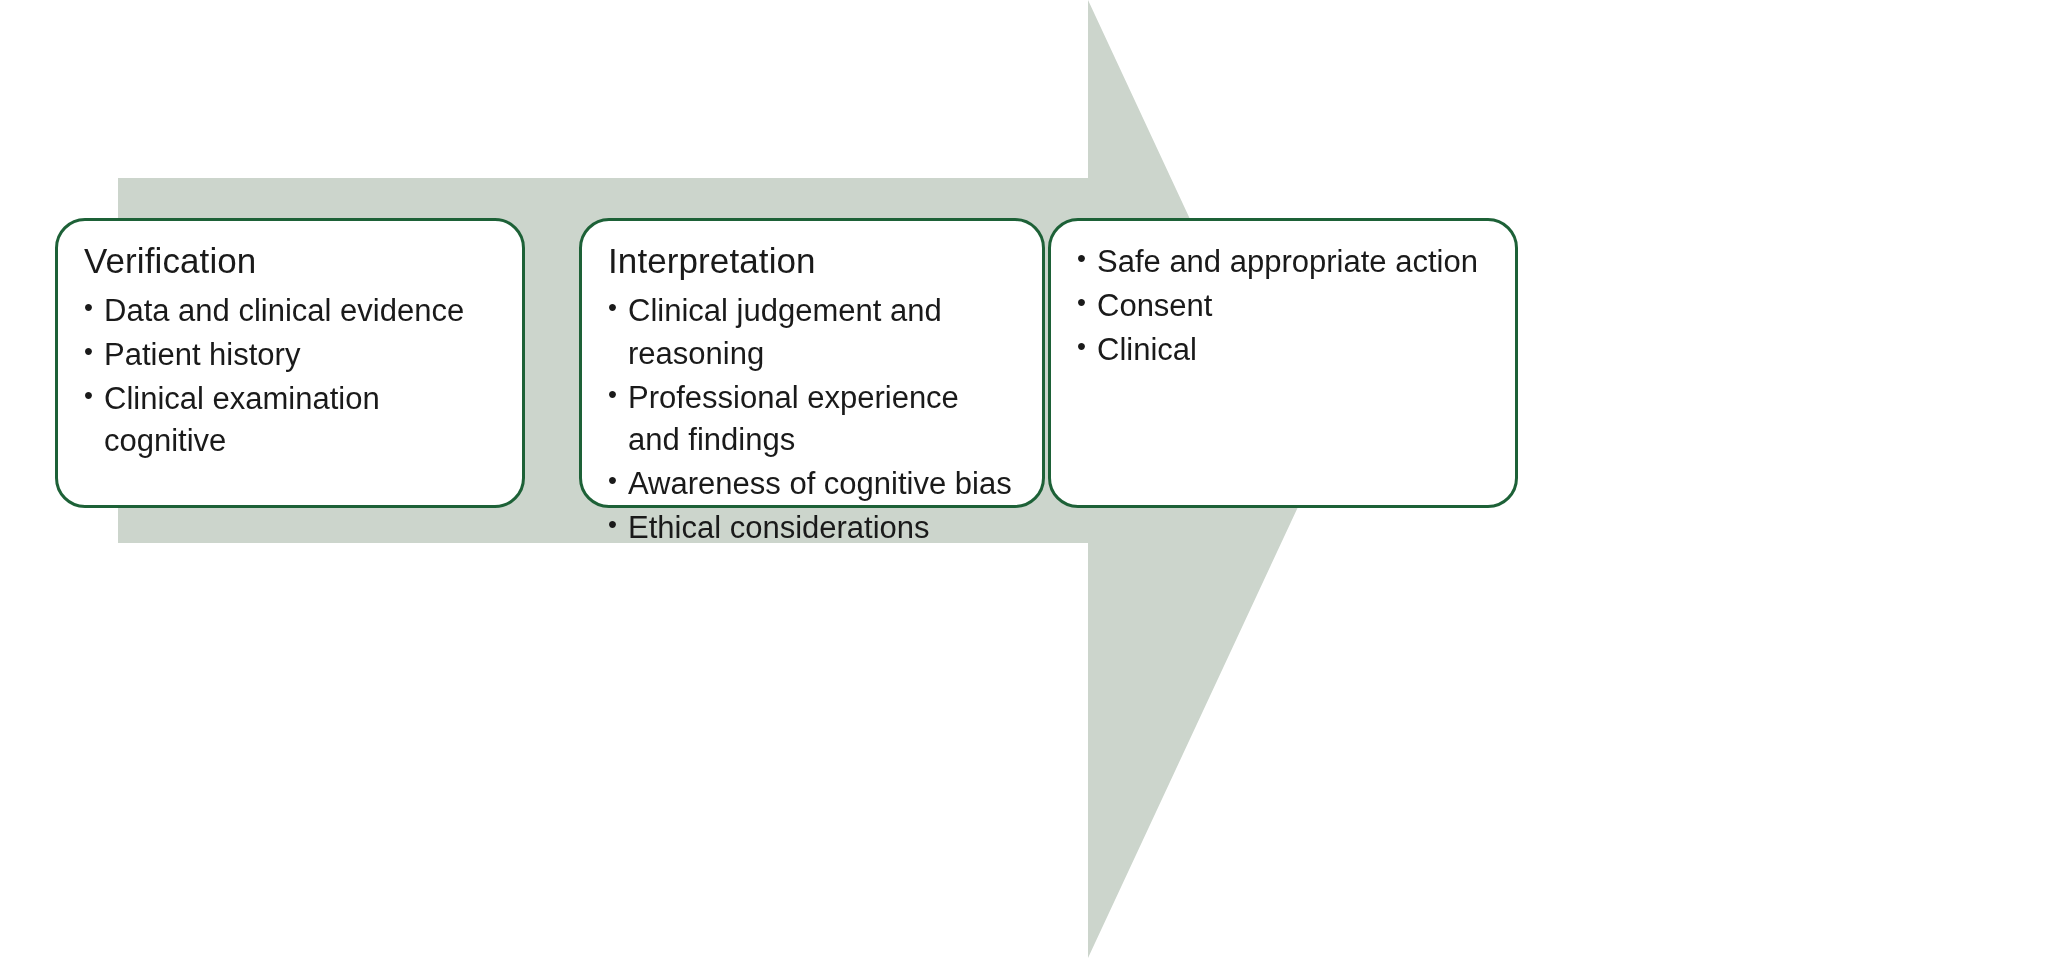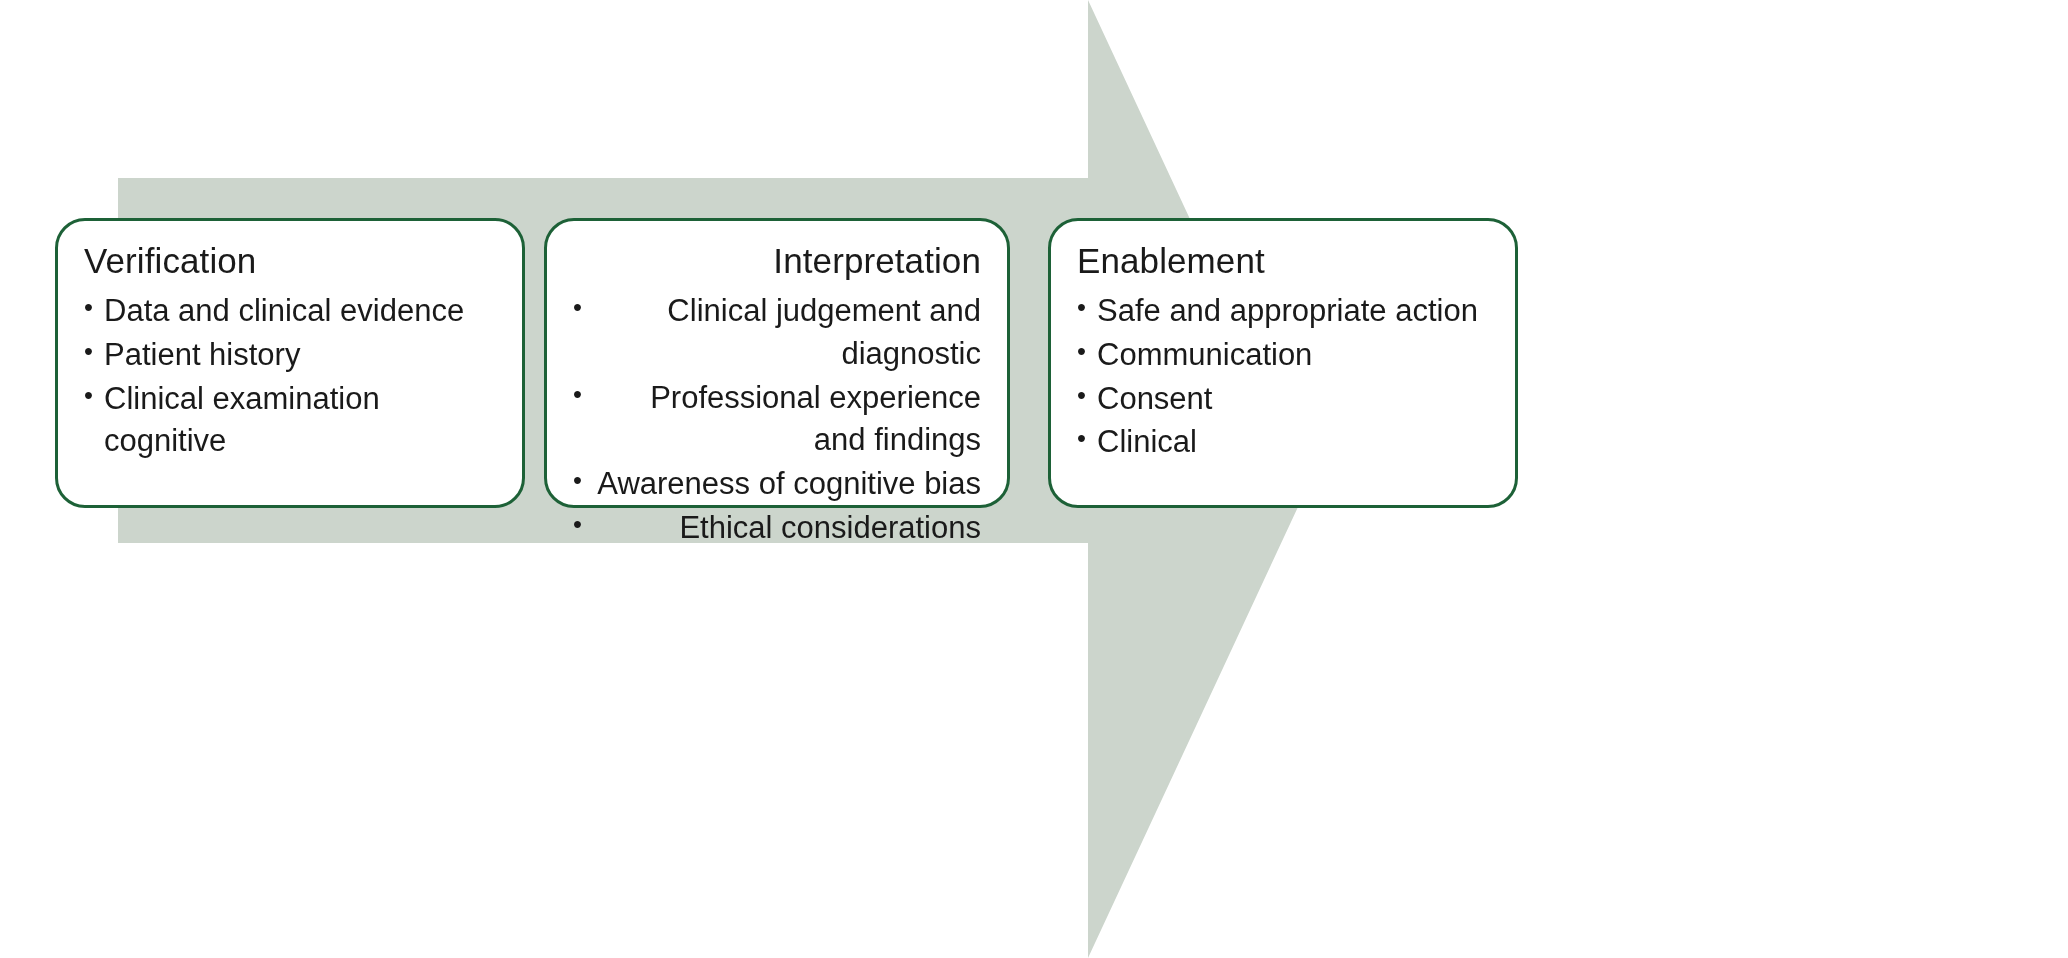--- a/index.html
+++ b/index.html
@@ -43,21 +43,21 @@
     top: 218px;
     height: 290px;
     box-sizing: border-box;
     background: #ffffff;
     border: 3px solid #1d6137;
     border-radius: 30px;
     padding: 20px 26px 14px 26px;
   }
 
   .stage-card.card-0 { left: 55px;   width: 470px; }
-  .stage-card.card-1 { left: 544px;  width: 466px; text-align: right; }
+  .stage-card.card-1 { left: 579px;  width: 466px; }
   .stage-card.card-2 { left: 1048px; width: 470px; }
 
   .stage-title {
     font-size: 35px;
     line-height: 1.12;
     font-weight: 400;
     color: #1a1a1a;
     letter-spacing: 0.1px;
     margin: 0 0 10px 0;
     white-space: nowrap;
@@ -104,31 +104,29 @@
       <ul class="stage-list">
         <li>Data and clinical evidence</li>
         <li>Patient history</li>
         <li>Clinical examination cognitive</li>
       </ul>
     </div>
 
     <div class="stage-card card-1">
       <div class="stage-title">Interpretation</div>
       <ul class="stage-list">
-        <li>Clinical judgement and diagnostic</li>
+        <li>Clinical judgement and reasoning</li>
         <li>Professional experience and findings</li>
         <li>Awareness of cognitive bias</li>
         <li>Ethical considerations</li>
       </ul>
     </div>
 
     <div class="stage-card card-2">
-      <div class="stage-title">Enablement</div>
       <ul class="stage-list">
         <li>Safe and appropriate action</li>
-        <li>Communication</li>
         <li>Consent</li>
         <li>Clinical</li>
       </ul>
     </div>
 
   </div>
 </div>
 
 </body></html>

